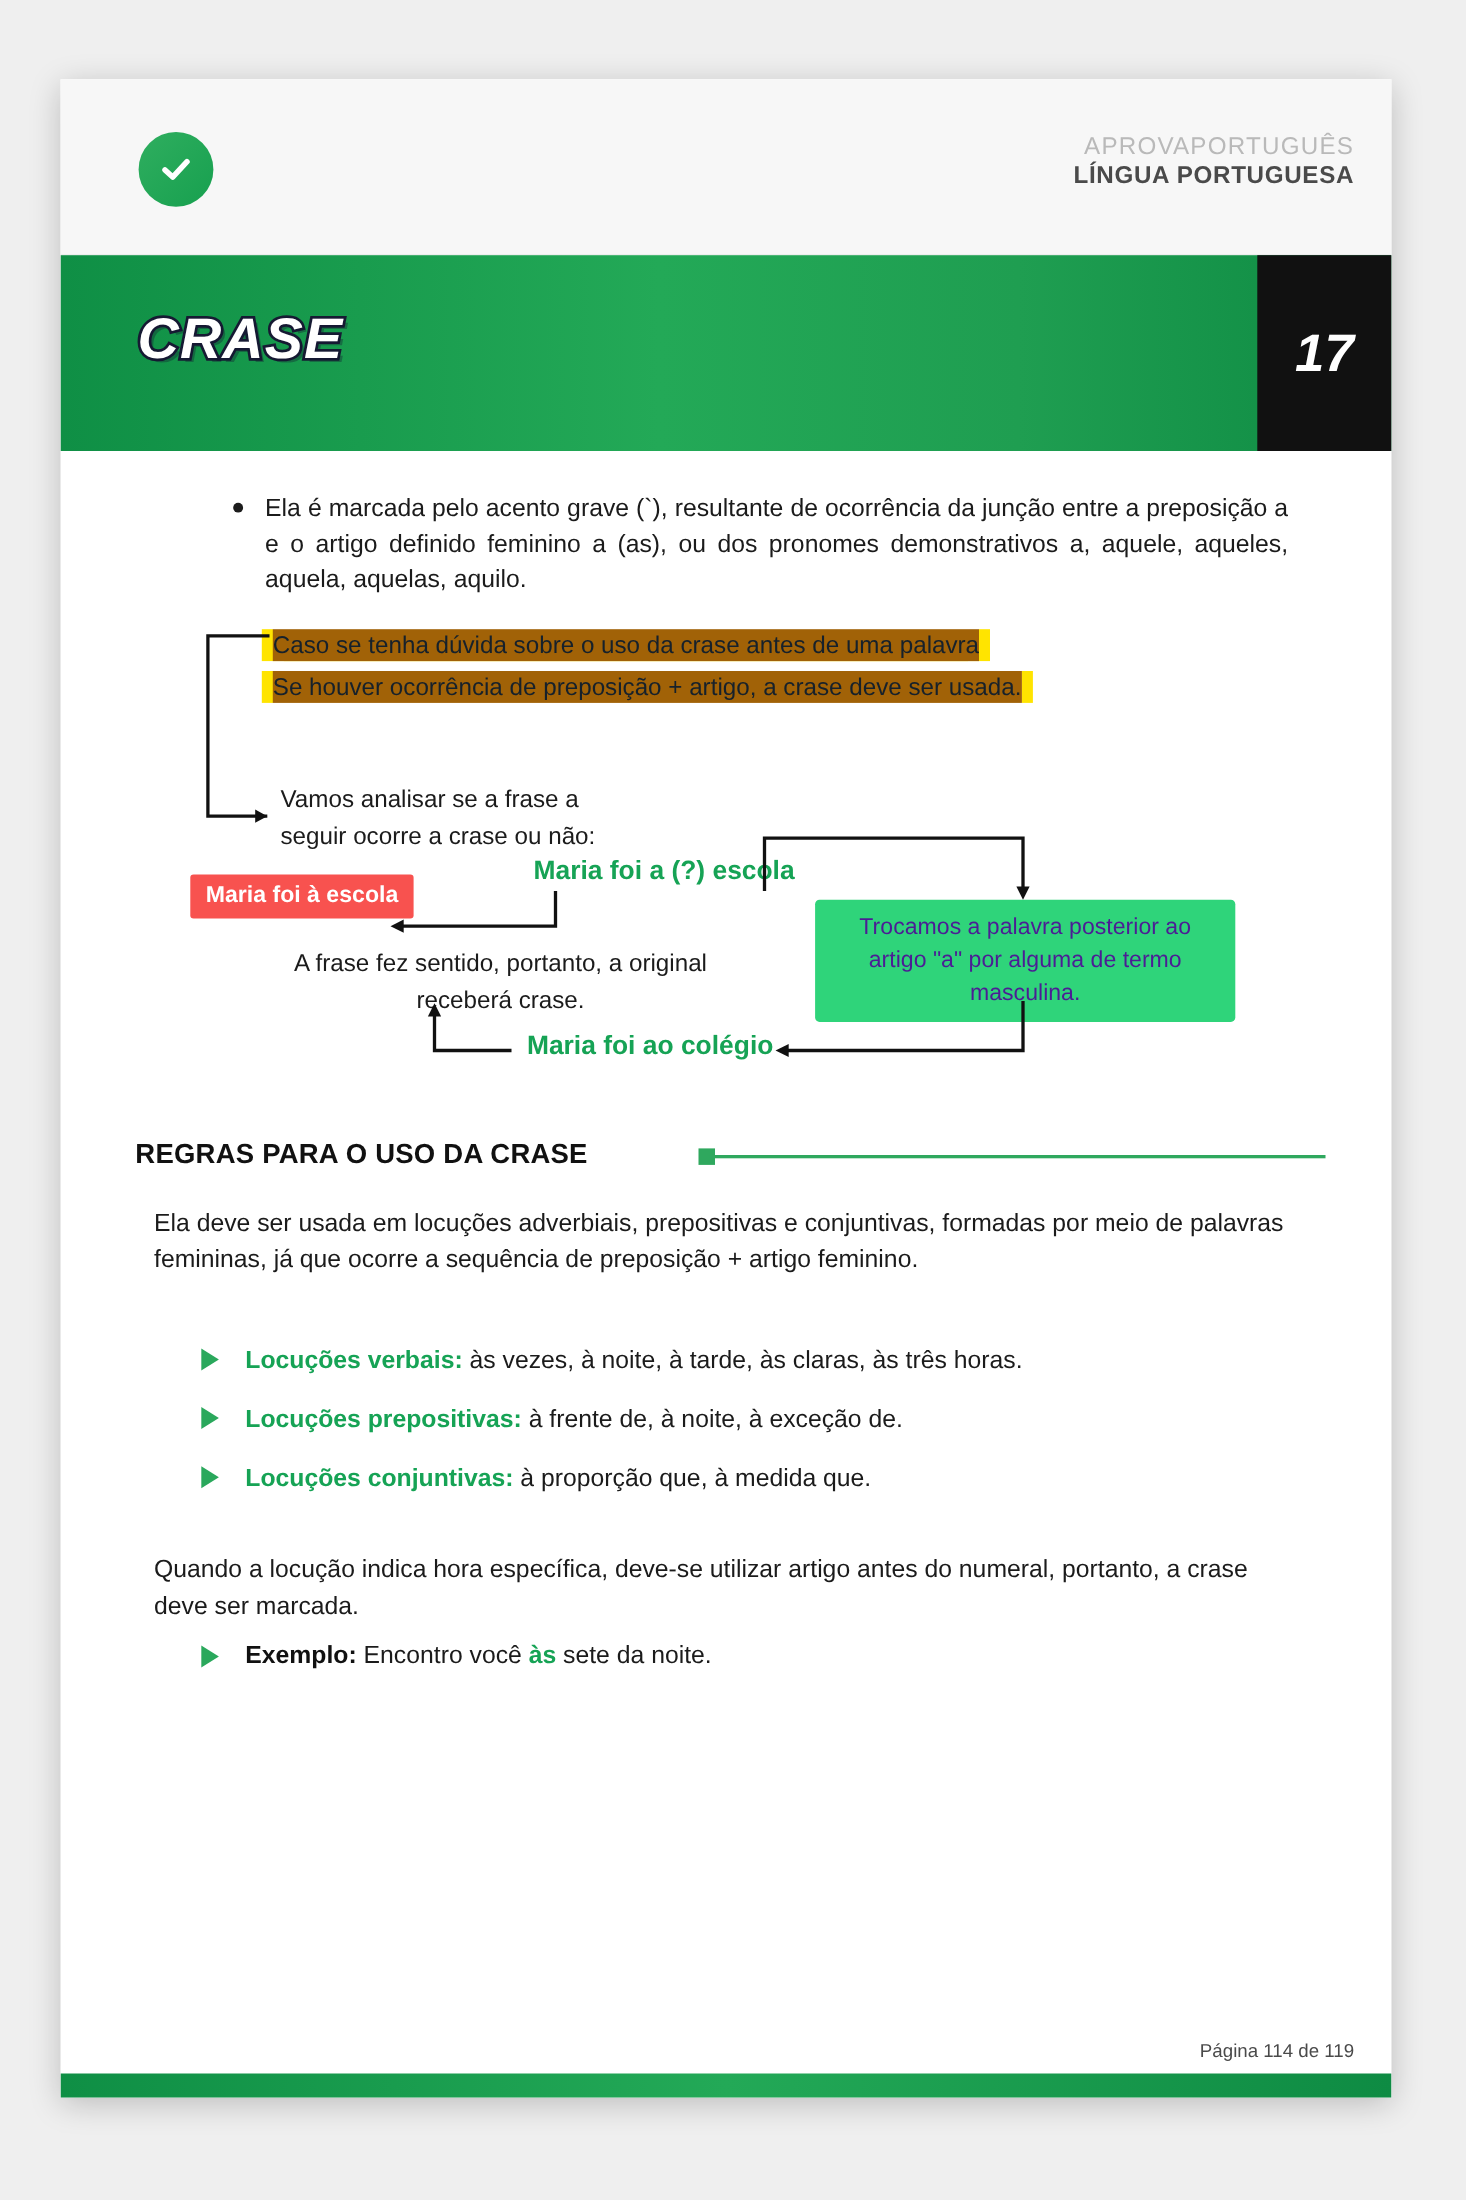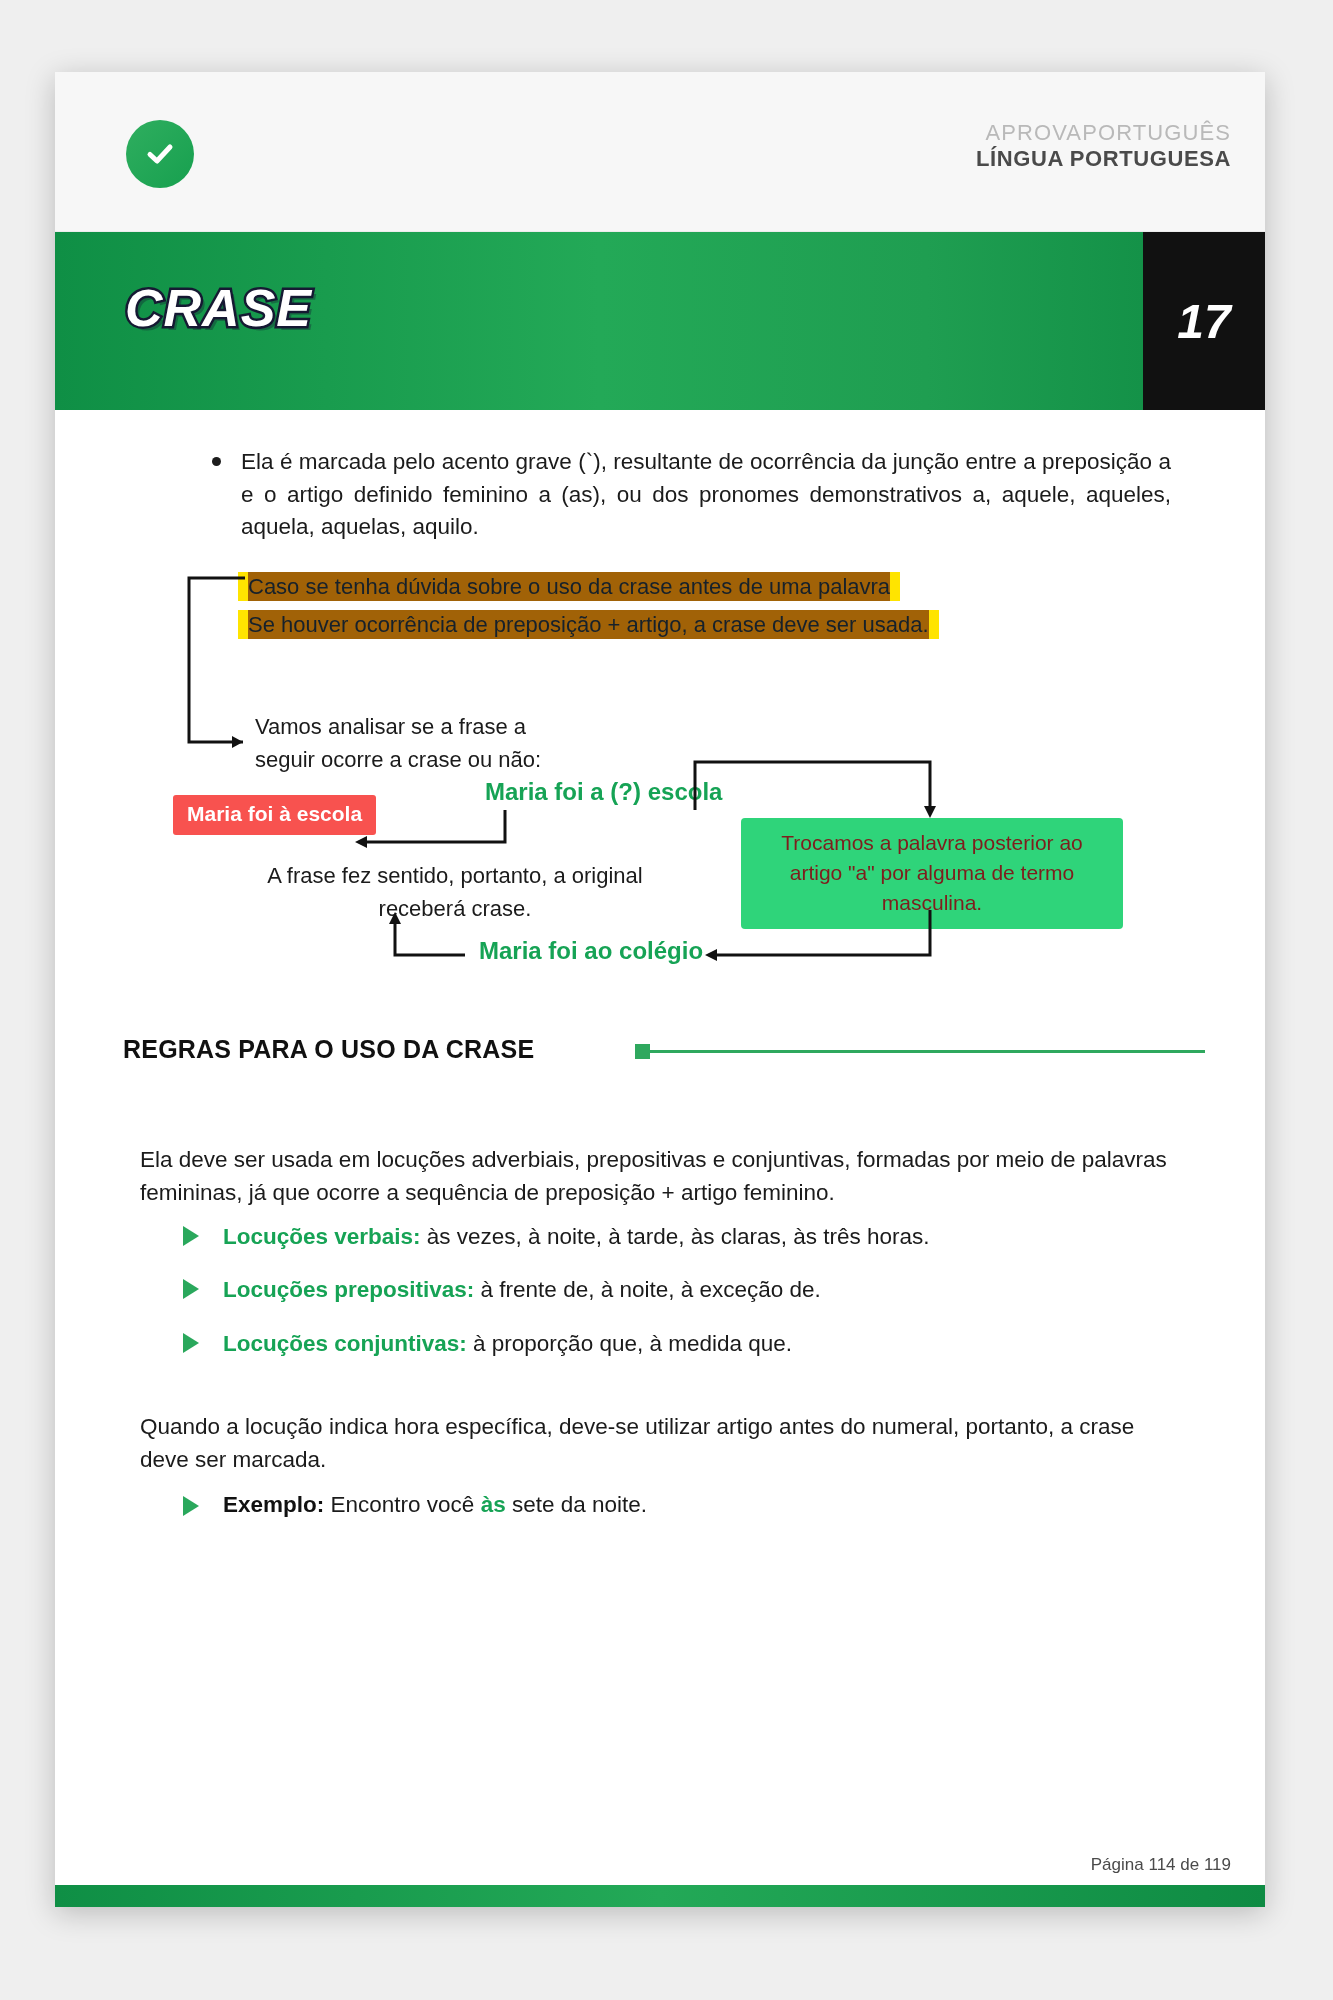--- a/index.html
+++ b/index.html
@@ -163,21 +163,21 @@
     font-weight: 800;
     font-size: 24px;
     white-space: nowrap;
   }
 
   .green-box {
     position: absolute;
     left: 686px; top: 408px;
     width: 382px;
     background: #2fd47a;
-    color: #7f1d1d;
+    color: #4c1d95;
     font-size: 21px;
     line-height: 1.42;
     text-align: center;
     padding: 10px 14px 12px 14px;
     border-radius: 4px;
   }
 
   .frase-sentido {
     position: absolute;
     left: 205px; top: 450px;
@@ -217,21 +217,21 @@
   }
   .rules-square {
     position: absolute;
     left: 580px; top: 634px;
     width: 15px; height: 15px;
     background: #2fa85e;
   }
 
   .para1 {
     position: absolute;
-    left: 85px; top: 733px;
+    left: 85px; top: 685px;
     width: 1045px;
     font-size: 22.5px;
     line-height: 1.48;
     color: #1b1b1b;
   }
 
   .loc-list { position: absolute; left: 120px; top: 812px; width: 1000px; }
   .loc-item {
     position: relative;
     margin-bottom: 24px;

